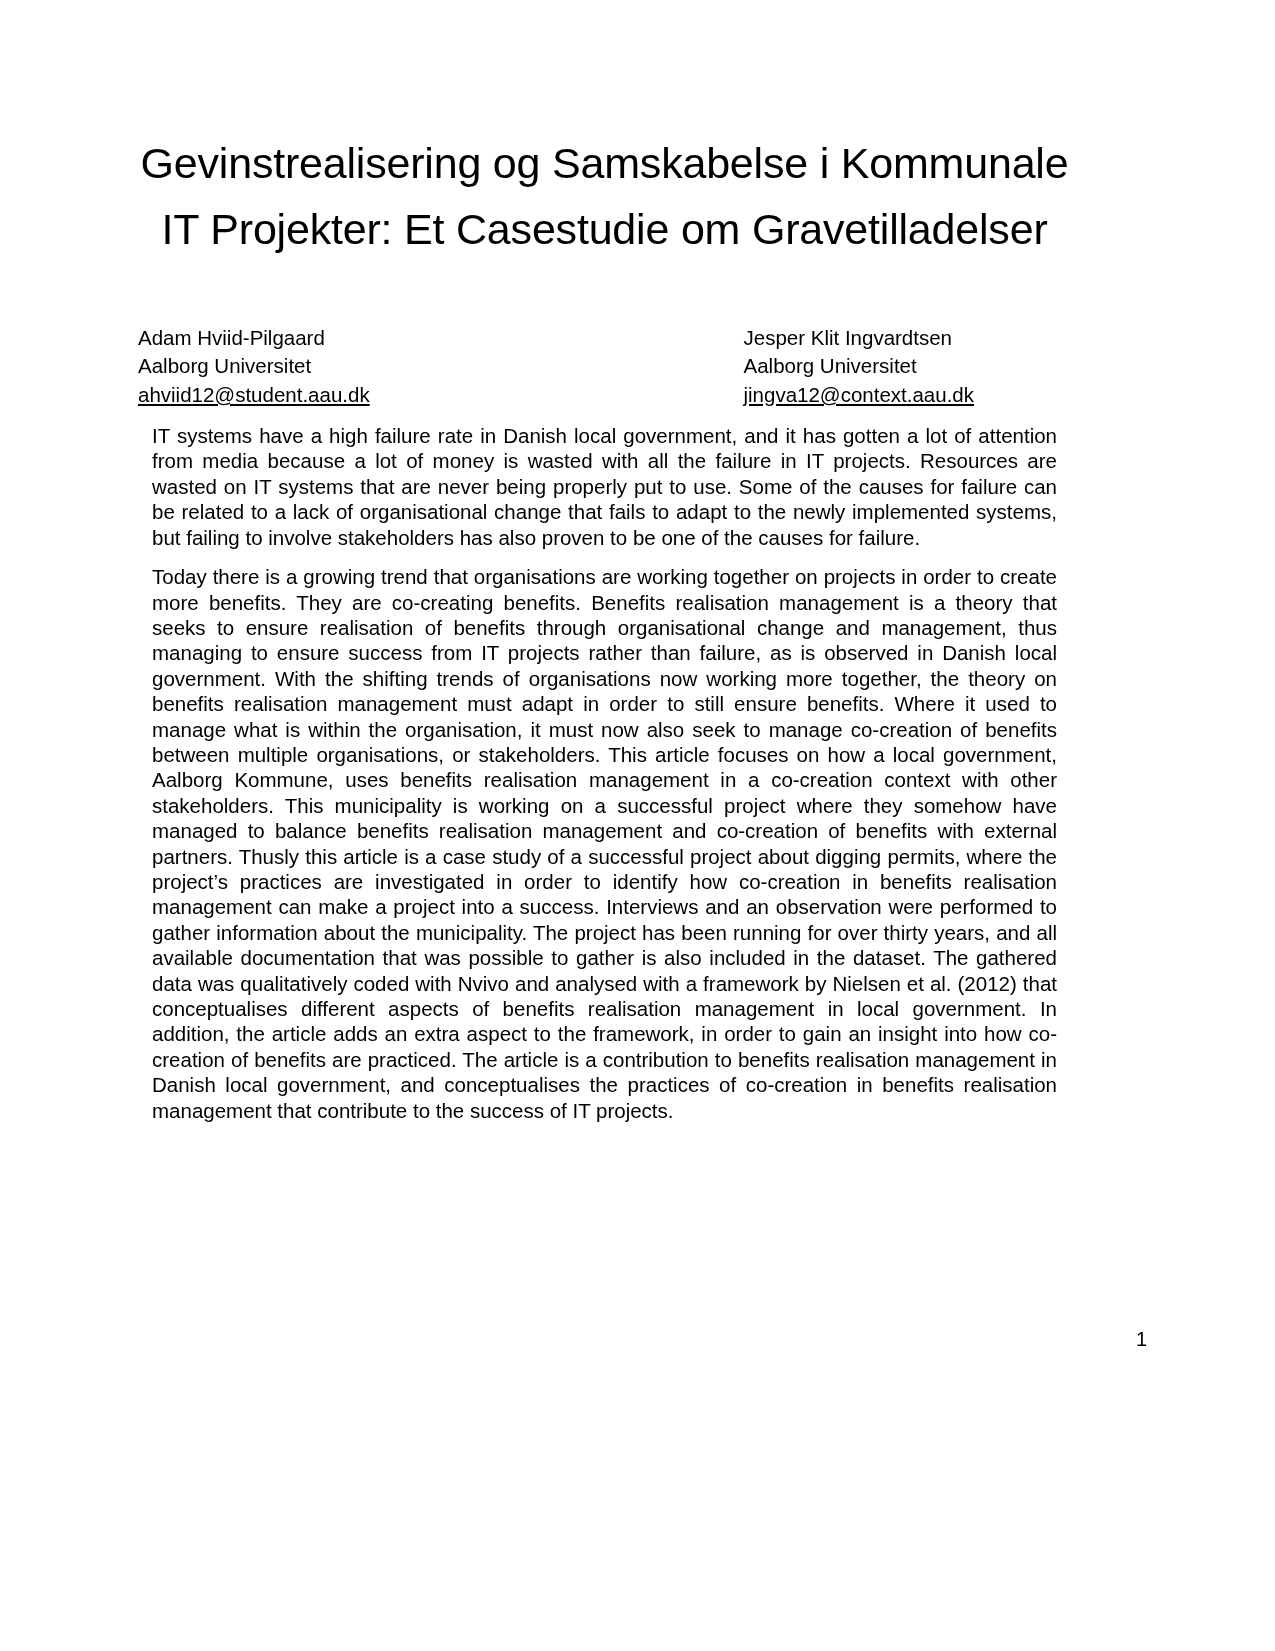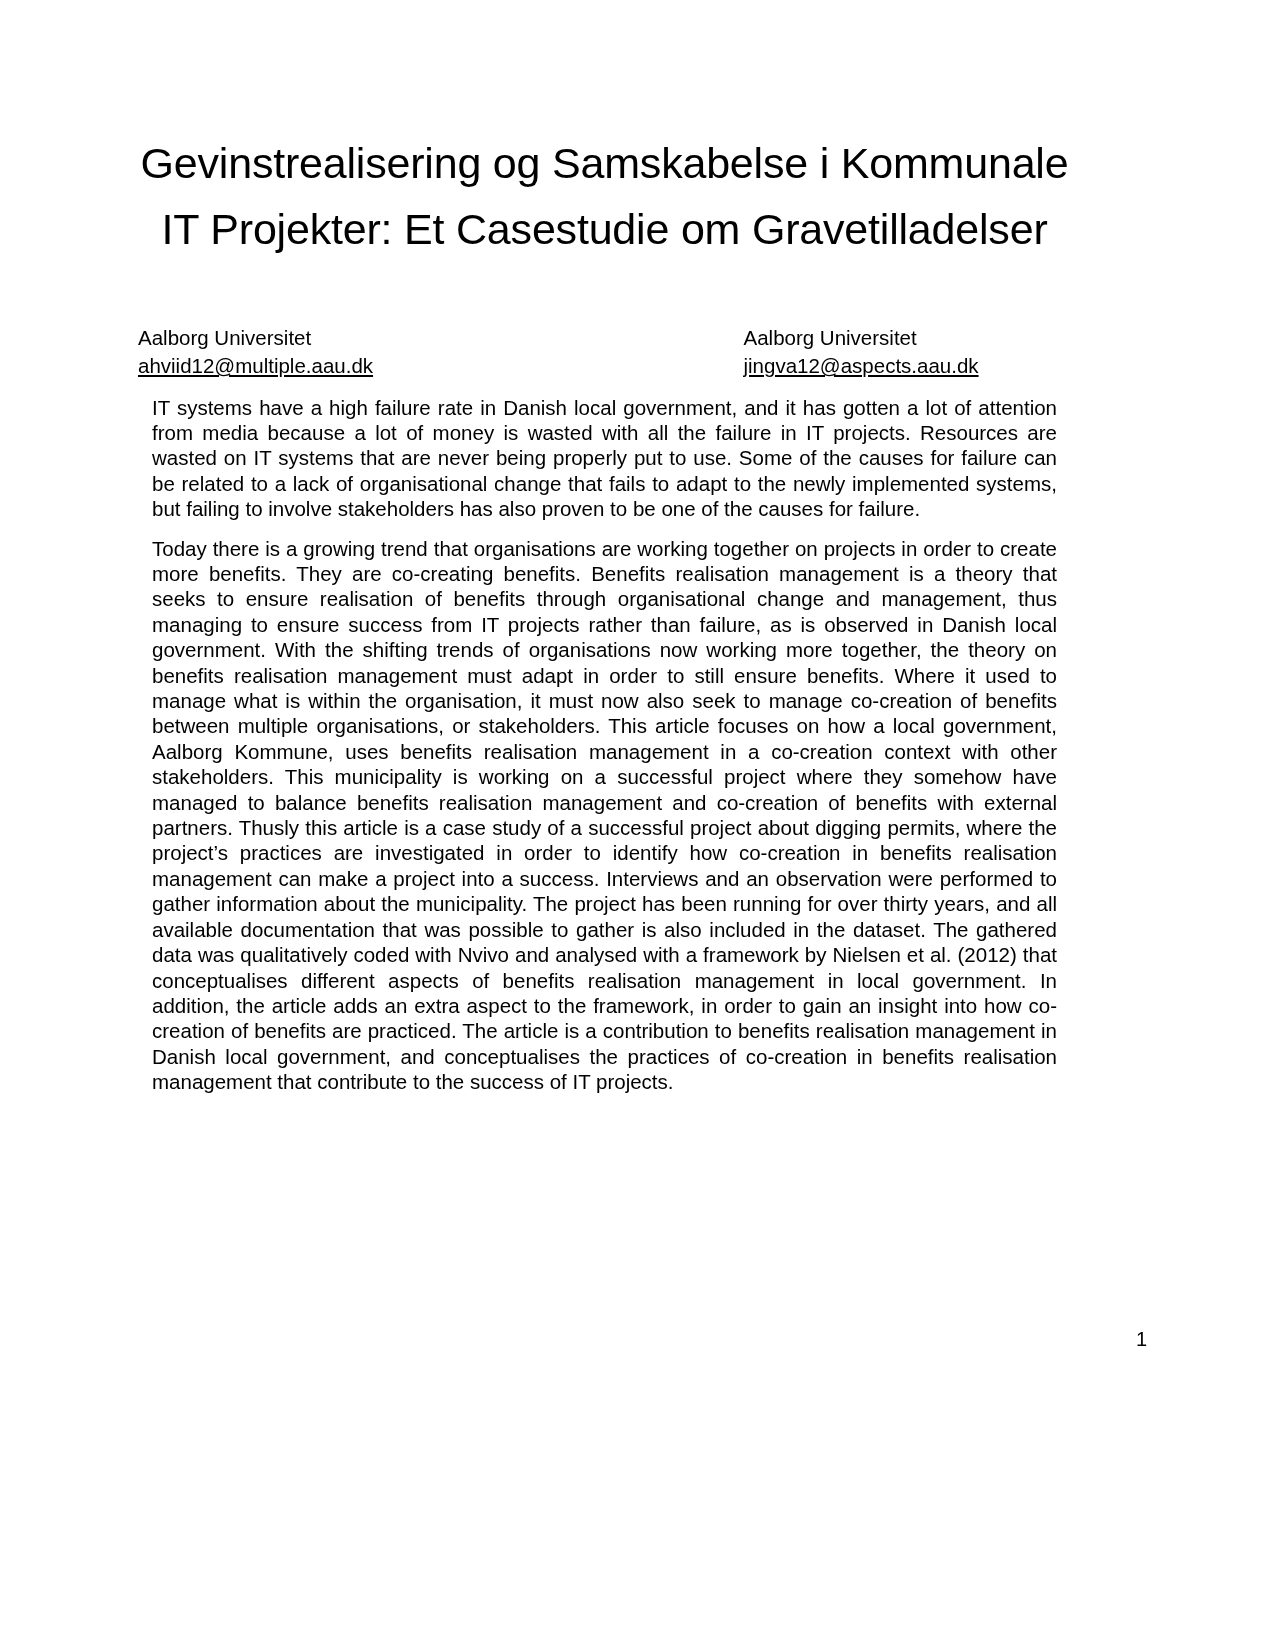--- a/index.html
+++ b/index.html
@@ -98,29 +98,33 @@
 
 <div class="page">
   <div class="content">
 
     <div class="title-block">
       <h1 class="paper-title">Gevinstrealisering og Samskabelse i Kommunale IT Projekter: Et Casestudie om Gravetilladelser</h1>
     </div>
 
     <div class="authors">
       <div class="author-row">
+        <div class="author-col">Adam Hviid-Pilgaard</div>
+        <div class="author-col right">Jesper Klit Ingvardtsen</div>
+      </div>
+      <div class="author-row">
         <div class="author-col">Aalborg Universitet</div>
         <div class="author-col right">Aalborg Universitet</div>
       </div>
       <div class="author-row">
         <div class="author-col">
-          <span class="email">ahviid12@multiple.aau.dk</span>
+          <span class="email">ahviid12@student.aau.dk</span>
         </div>
         <div class="author-col right">
-          <span class="email">jingva12@aspects.aau.dk</span>
+          <span class="email">jingva12@context.aau.dk</span>
         </div>
       </div>
     </div>
 
 
     <p class="abstract-para">IT systems have a high failure rate in Danish local government, and it has gotten a lot of attention from media because a lot of money is wasted with all the failure in IT projects. Resources are wasted on IT systems that are never being properly put to use. Some of the causes for failure can be related to a lack of organisational change that fails to adapt to the newly implemented systems, but failing to involve stakeholders has also proven to be one of the causes for failure.</p>
 
     <p class="abstract-para">Today there is a growing trend that organisations are working together on projects in order to create more benefits. They are co-creating benefits. Benefits realisation management is a theory that seeks to ensure realisation of benefits through organisational change and management, thus managing to ensure success from IT projects rather than failure, as is observed in Danish local government. With the shifting trends of organisations now working more together, the theory on benefits realisation management must adapt in order to still ensure benefits. Where it used to manage what is within the organisation, it must now also seek to manage co-creation of benefits between multiple organisations, or stakeholders. This article focuses on how a local government, Aalborg Kommune, uses benefits realisation management in a co-creation context with other stakeholders. This municipality is working on a successful project where they somehow have managed to balance benefits realisation management and co-creation of benefits with external partners. Thusly this article is a case study of a successful project about digging permits, where the project’s practices are investigated in order to identify how co-creation in benefits realisation management can make a project into a success.  Interviews and an observation were performed to gather information about the municipality. The project has been running for over thirty years, and all available documentation that was possible to gather is also included in the dataset. The gathered data was qualitatively coded with Nvivo and analysed with a framework by Nielsen et al. (2012) that conceptualises different aspects of benefits realisation management in local government. In addition, the article adds an extra aspect to the framework, in order to gain an insight into how co-creation of benefits are practiced. The article is a contribution to benefits realisation management in Danish local government, and conceptualises the practices of co-creation in benefits realisation management that contribute to the success of IT projects.</p>
 
   </div>

